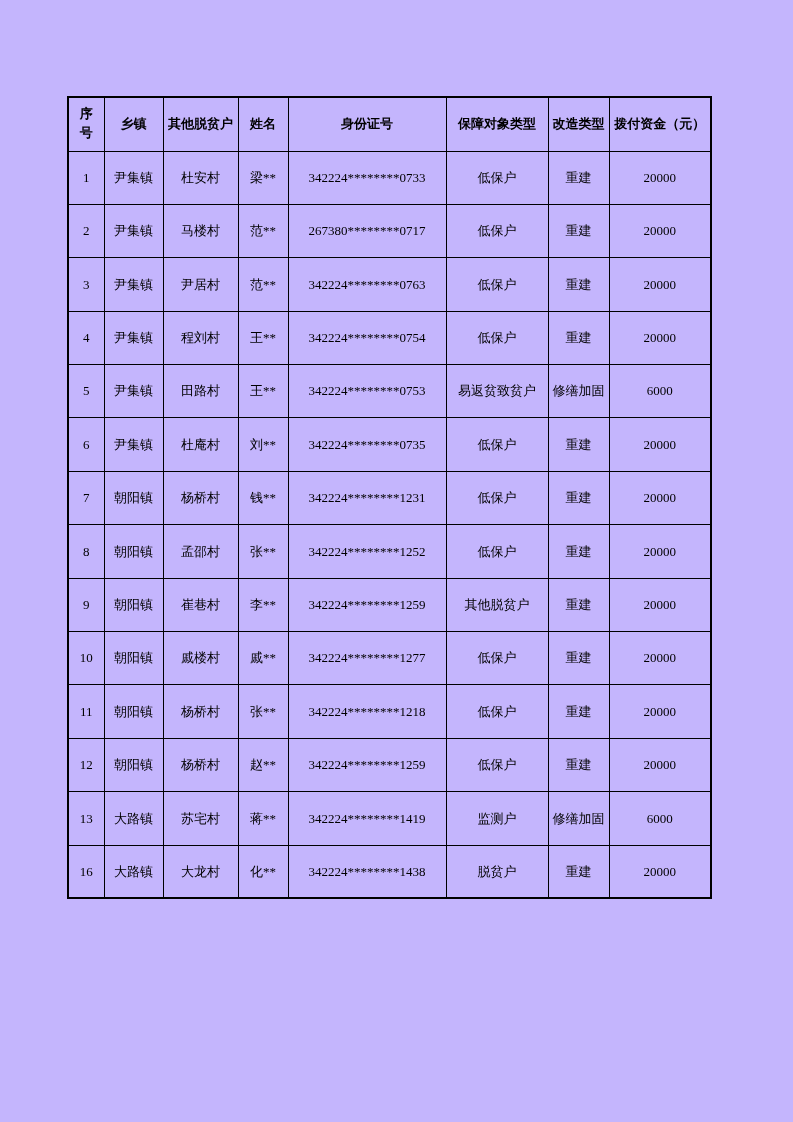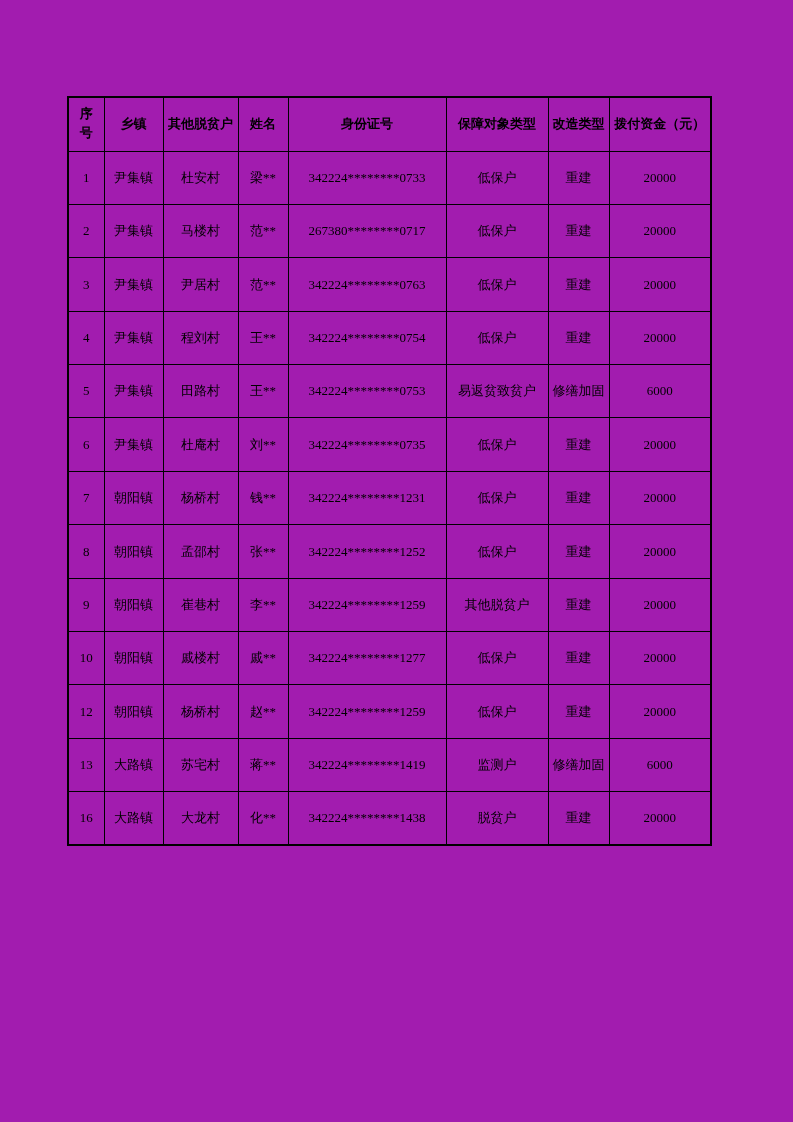--- a/index.html
+++ b/index.html
@@ -7,21 +7,21 @@
     width: 793px;
     height: 1122px;
     background: #ffffff;
     font-family: "Liberation Serif", "DejaVu Serif", serif;
     color: #000000;
   }
   .page {
     position: relative;
     width: 793px;
     height: 1122px;
-    background: #a21caf;
+    background: #c4b5fd;
     overflow: hidden;
   }
   table.subsidy-table {
     position: absolute;
     left: 67px;
     top: 96px;
     width: 643px;
     border-collapse: collapse;
     table-layout: fixed;
     border: 2px solid #000000;
@@ -175,20 +175,30 @@
           <td>10</td>
           <td>朝阳镇</td>
           <td>戚楼村</td>
           <td>戚**</td>
           <td>342224********1277</td>
           <td>低保户</td>
           <td>重建</td>
           <td>20000</td>
         </tr>
         <tr>
+          <td>11</td>
+          <td>朝阳镇</td>
+          <td>杨桥村</td>
+          <td>张**</td>
+          <td>342224********1218</td>
+          <td>低保户</td>
+          <td>重建</td>
+          <td>20000</td>
+        </tr>
+        <tr>
           <td>12</td>
           <td>朝阳镇</td>
           <td>杨桥村</td>
           <td>赵**</td>
           <td>342224********1259</td>
           <td>低保户</td>
           <td>重建</td>
           <td>20000</td>
         </tr>
         <tr>

